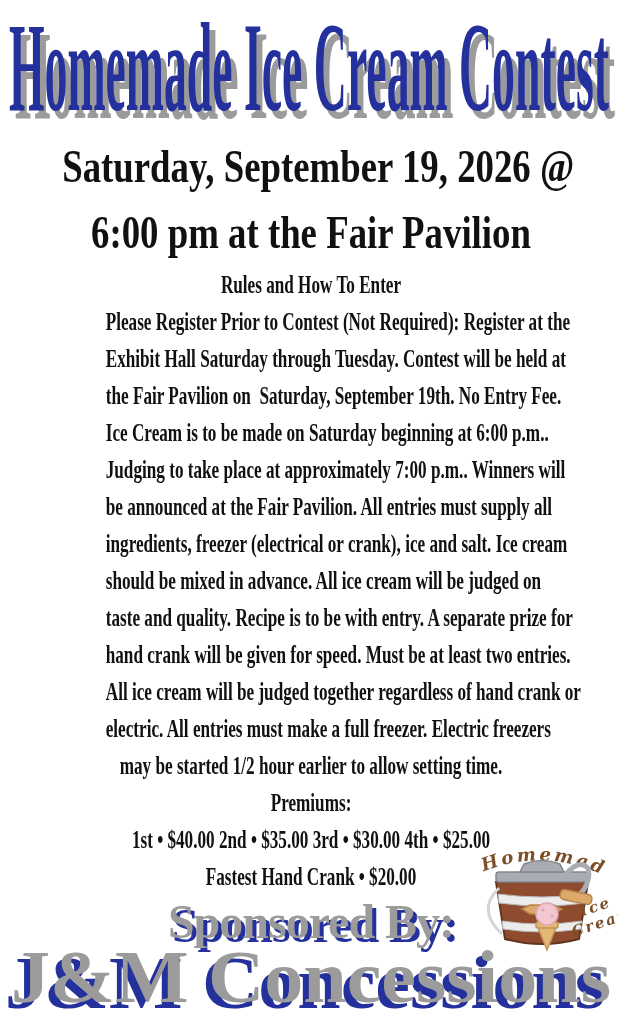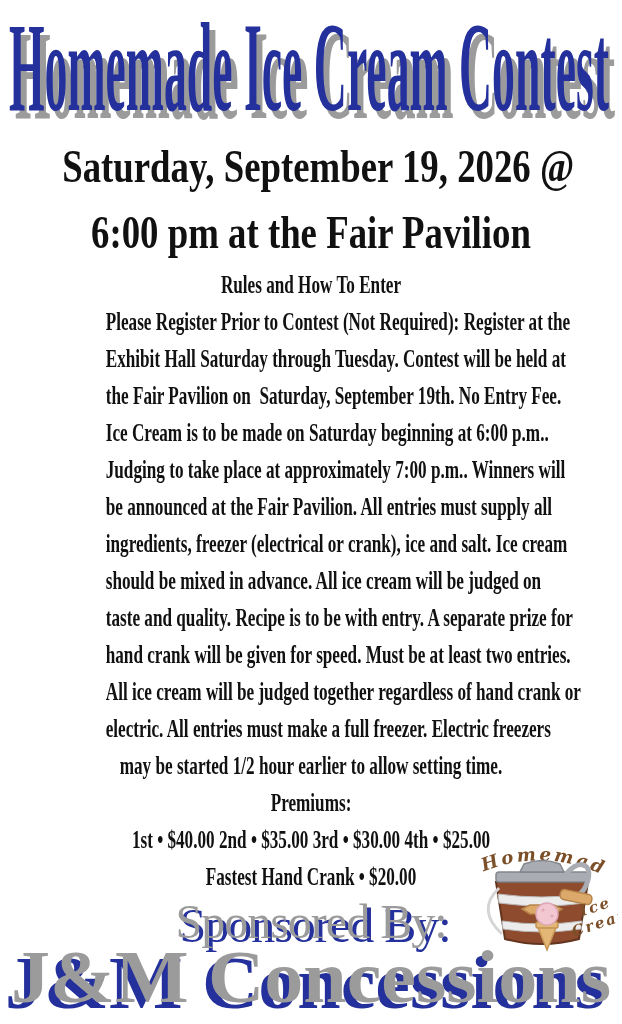--- a/index.html
+++ b/index.html
@@ -34,21 +34,21 @@
     color: var(--body_black);
   }
   .rules div {
     font-size: 26px; font-weight: bold; line-height: 37px;
     text-align: center; white-space: pre;
   }
 
   
   .sponsored {
     position: absolute; top: 894px; left: 0; width: 622px;
-    text-align: center; font-size: 48px; font-weight: normal;
+    text-align: center; font-size: 48px; font-weight: bold;
     letter-spacing: -1px; white-space: pre;
     color: var(--shadow_gray);
     text-shadow: 4px 4px 0 var(--title_blue);
   }
 
   
   .sponsor-svg { position: absolute; top: 942px; left: 0; width: 622px; height: 80px; }
   .jm-shadow { fill: var(--title_blue); font-weight: bold; font-family: "Liberation Serif", serif; }
   .jm-fill   { fill: var(--shadow_gray); font-weight: bold; font-family: "Liberation Serif", serif; }
 

